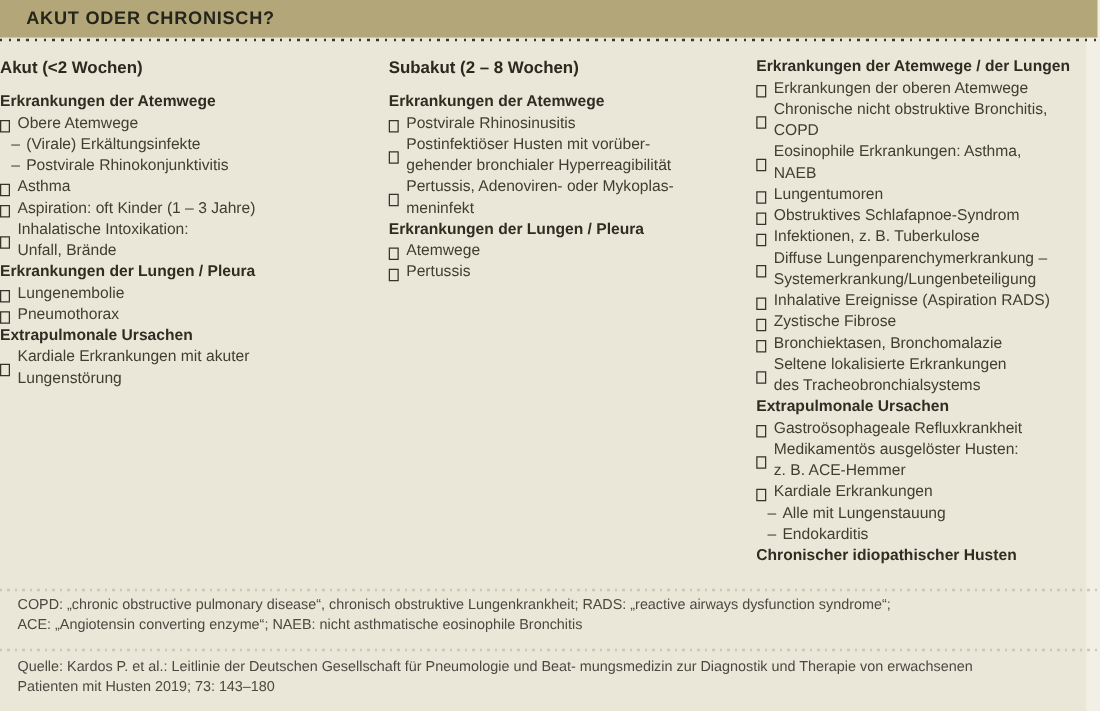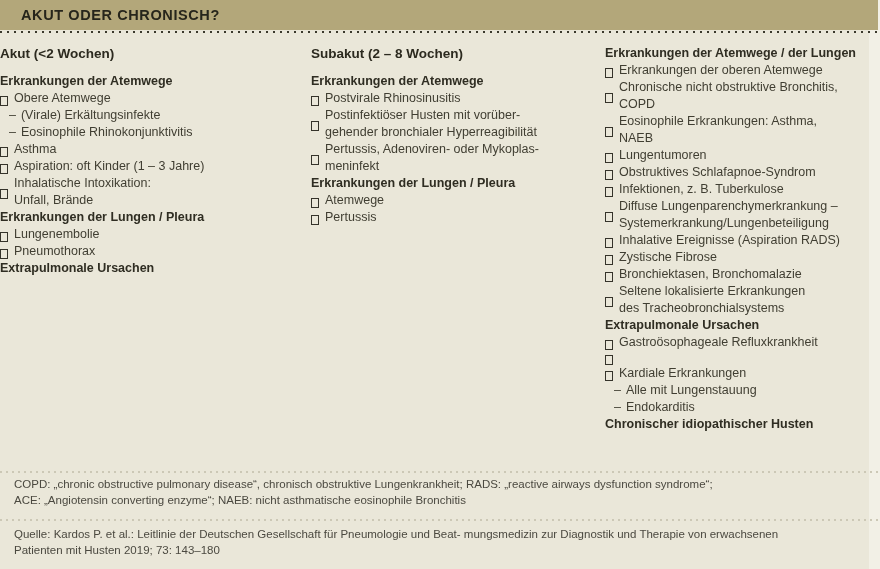--- a/index.html
+++ b/index.html
@@ -79,21 +79,21 @@
       <div class="item">
         <span class="chk"></span>
         <span class="txt">Obere Atemwege</span>
       </div>
       <div class="sub">
         <span class="dash">–</span>
         <span class="txt">(Virale) Erkältungsinfekte</span>
       </div>
       <div class="sub">
         <span class="dash">–</span>
-        <span class="txt">Eosinophile Rhinokonjunktivitis</span>
+        <span class="txt">Postvirale Rhinokonjunktivitis</span>
       </div>
       <div class="item">
         <span class="chk"></span>
         <span class="txt">Asthma</span>
       </div>
       <div class="item">
         <span class="chk"></span>
         <span class="txt">Aspiration: oft Kinder (1 – 3 Jahre)</span>
       </div>
       <div class="item">
@@ -104,20 +104,25 @@
       <div class="section txt">Erkrankungen der Lungen / Pleura</div>
       <div class="item">
         <span class="chk"></span>
         <span class="txt">Lungenembolie</span>
       </div>
       <div class="item">
         <span class="chk"></span>
         <span class="txt">Pneumothorax</span>
       </div>
       <div class="section txt">Extrapulmonale Ursachen</div>
+      <div class="item">
+        <span class="chk"></span>
+        <span class="txt">Kardiale Erkrankungen mit akuter
+Lungenstörung</span>
+      </div>
     </div>
     <div class="column c1">
       <div class="col-title">Subakut (2 – 8 Wochen)</div>
       <div class="section txt">Erkrankungen der Atemwege</div>
       <div class="item">
         <span class="chk"></span>
         <span class="txt">Postvirale Rhinosinusitis</span>
       </div>
       <div class="item">
         <span class="chk"></span>
@@ -189,20 +194,22 @@
         <span class="txt">Seltene lokalisierte Erkrankungen
 des Tracheobronchialsystems</span>
       </div>
       <div class="section txt">Extrapulmonale Ursachen</div>
       <div class="item">
         <span class="chk"></span>
         <span class="txt">Gastroösophageale Refluxkrankheit</span>
       </div>
       <div class="item">
         <span class="chk"></span>
+        <span class="txt">Medikamentös ausgelöster Husten:
+z. B. ACE-Hemmer</span>
       </div>
       <div class="item">
         <span class="chk"></span>
         <span class="txt">Kardiale Erkrankungen</span>
       </div>
       <div class="sub">
         <span class="dash">–</span>
         <span class="txt">Alle mit Lungenstauung</span>
       </div>
       <div class="sub">

